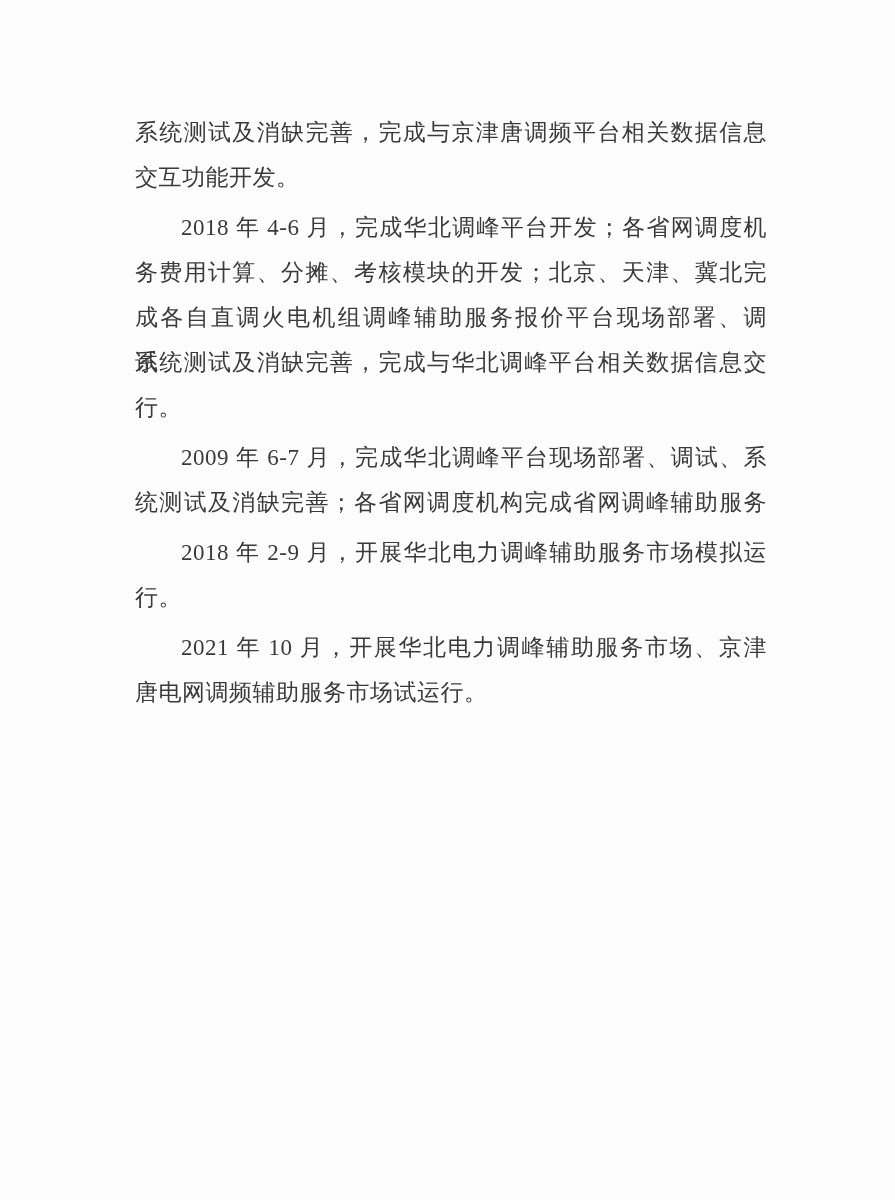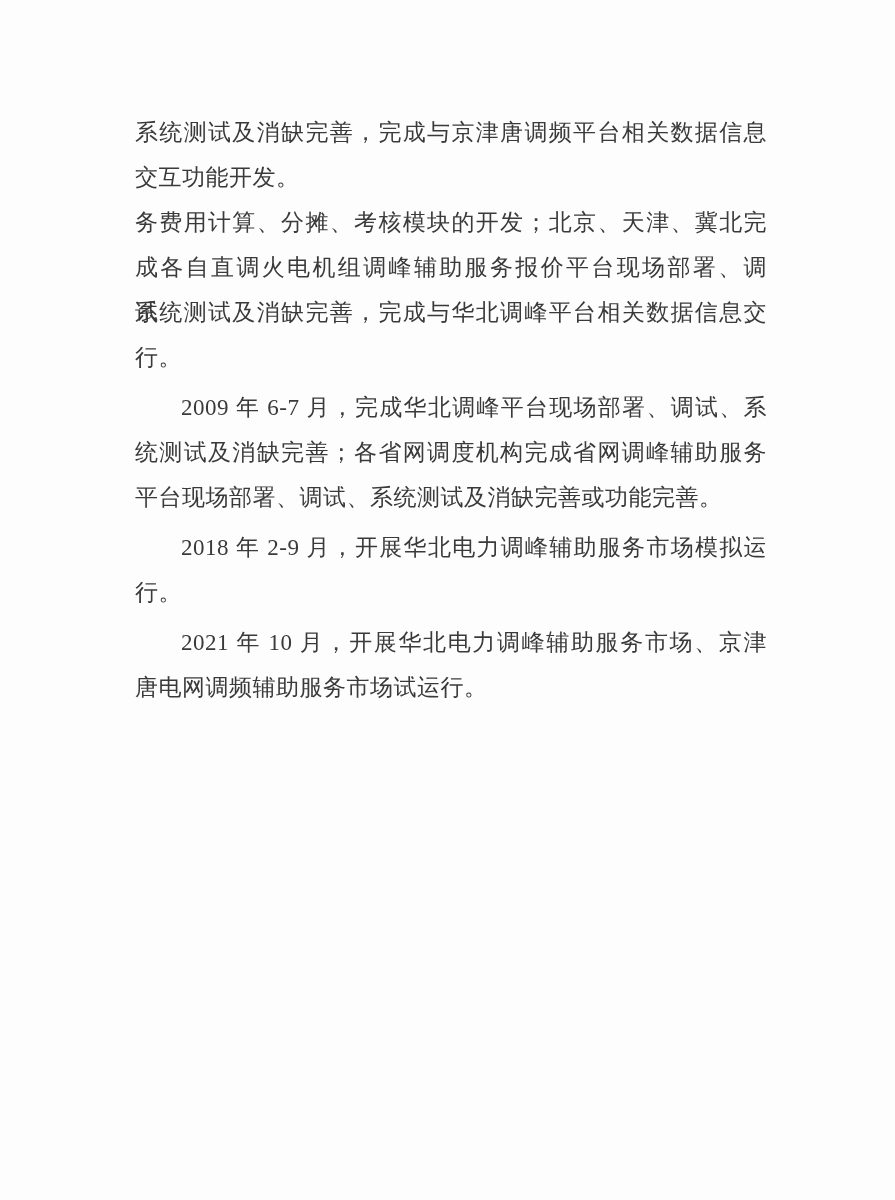--- a/index.html
+++ b/index.html
@@ -55,27 +55,27 @@
     color: var(--page_number_color);
   }
 </style>
 </head>
 <body>
 
 <div class="page">
   <div class="text-block">
     <div class="line">系统测试及消缺完善，完成与京津唐调频平台相关数据信息</div>
     <div class="line para-end">交互功能开发。</div>
+    <div class="line para-start">2018 年 4-6 月，完成华北调峰平台开发；各省网调度机</div>
     <div class="line">务费用计算、分摊、考核模块的开发；北京、天津、冀北完</div>
     <div class="line">成各自直调火电机组调峰辅助服务报价平台现场部署、调试、</div>
     <div class="line">系统测试及消缺完善，完成与华北调峰平台相关数据信息交</div>
     <div class="line para-end">行。</div>
     <div class="line para-start">2009 年 6-7 月，完成华北调峰平台现场部署、调试、系</div>
     <div class="line">统测试及消缺完善；各省网调度机构完成省网调峰辅助服务</div>
-    <div class="line para-end">平台现场部署、调试、系统测试及消缺完善或功能完善。</div>
     <div class="line para-start">2018 年 2-9 月，开展华北电力调峰辅助服务市场模拟运</div>
     <div class="line para-end">行。</div>
     <div class="line para-start">2021 年 10 月，开展华北电力调峰辅助服务市场、京津</div>
     <div class="line para-end">唐电网调频辅助服务市场试运行。</div>
   </div>
   <div class="footer">
     <span class="page-number">22</span>
   </div>
 </div>
 

